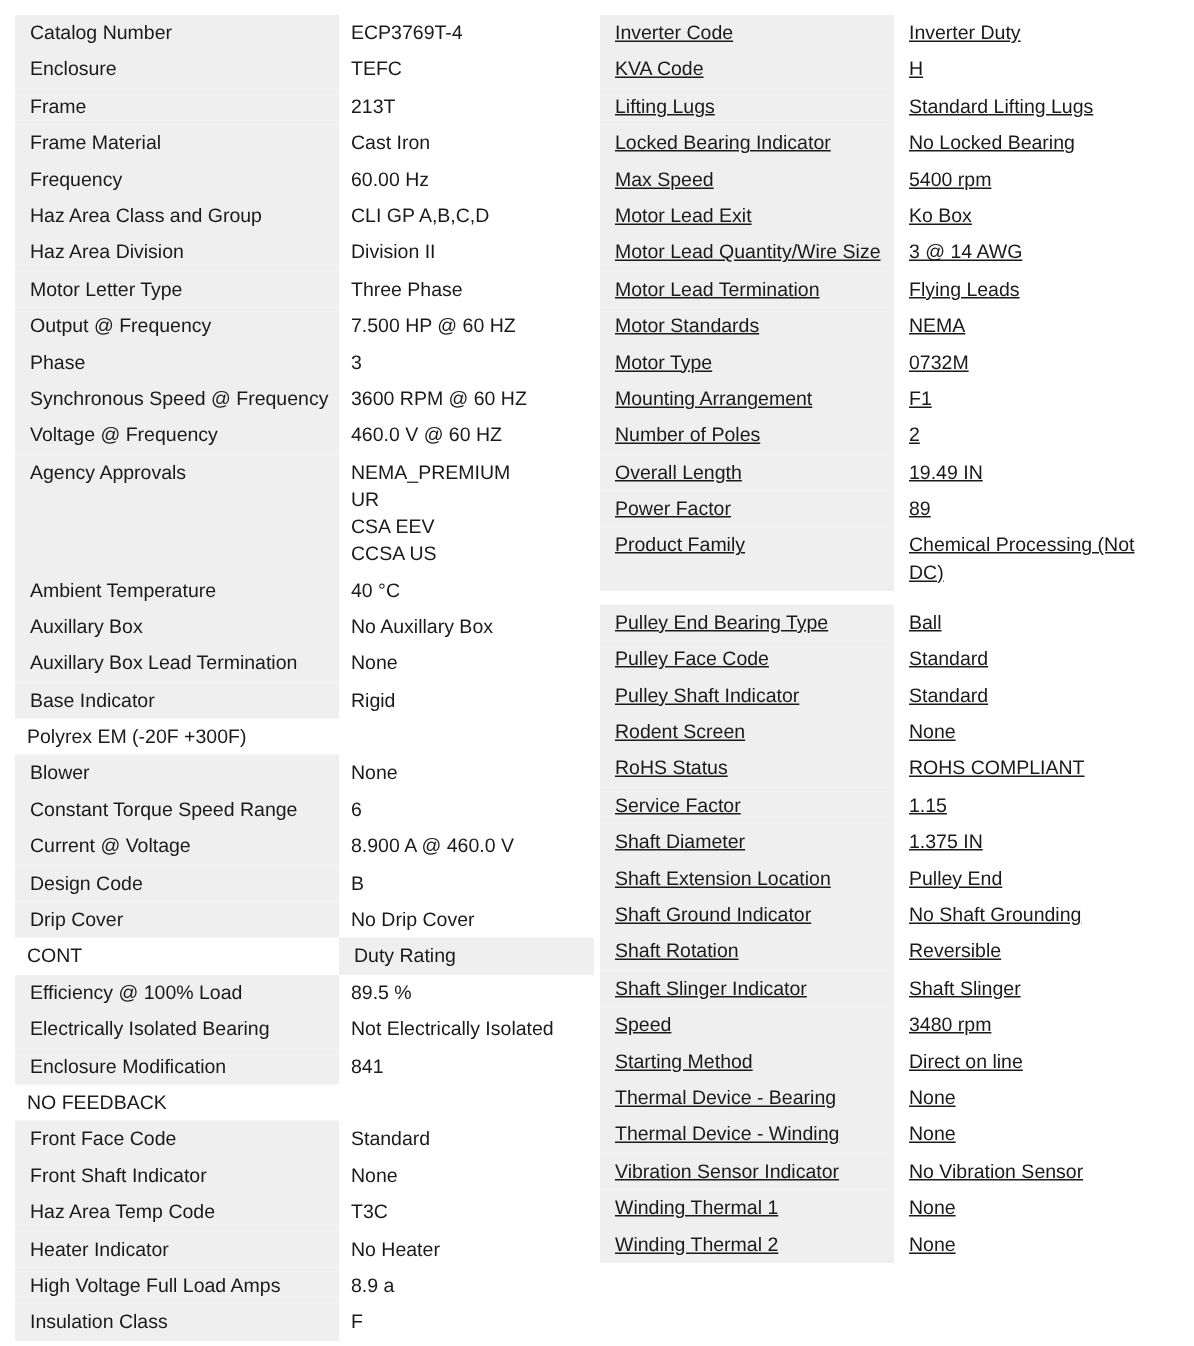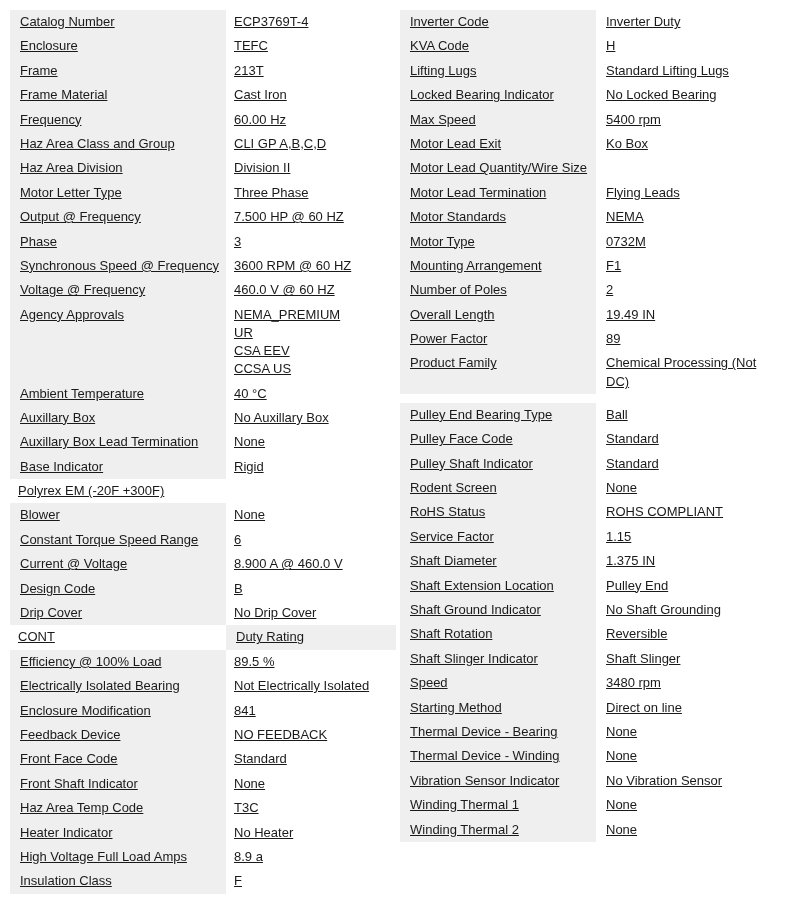--- a/index.html
+++ b/index.html
@@ -22,21 +22,21 @@
   .col-left  { width: 386px; }
   .col-right { width: 396px; margin-left: 4px; text-decoration: underline; }
 
   .group { display: block; }
   .col-right .group + .group { margin-top: 9px; }
 
   .row {
     display: grid;
     min-height: 24.4px;
   }
-  .col-left  .row { grid-template-columns: 216px 1fr; text-decoration: underline; }
+  .col-left  .row { grid-template-columns: 216px 1fr; }
   .col-right .row { grid-template-columns: 196px 1fr; }
 
   .cell {
     line-height: 18.2px;
     padding-top: 3px;
     padding-bottom: 3px;
     white-space: pre-line;
   }
   .label {
     background: #efefef;
@@ -162,21 +162,20 @@
   </div>
         <div class="row">
     <div class="cell label">Electrically Isolated Bearing</div>
     <div class="cell value">Not Electrically Isolated</div>
   </div>
         <div class="row">
     <div class="cell label">Enclosure Modification</div>
     <div class="cell value">841</div>
   </div>
         <div class="row">
-    <div class="cell label">Feedback Device</div>
     <div class="cell value">NO FEEDBACK</div>
   </div>
         <div class="row">
     <div class="cell label">Front Face Code</div>
     <div class="cell value">Standard</div>
   </div>
         <div class="row">
     <div class="cell label">Front Shaft Indicator</div>
     <div class="cell value">None</div>
   </div>
@@ -219,20 +218,21 @@
         <div class="row">
     <div class="cell label">Max Speed</div>
     <div class="cell value">5400 rpm</div>
   </div>
         <div class="row">
     <div class="cell label">Motor Lead Exit</div>
     <div class="cell value">Ko Box</div>
   </div>
         <div class="row">
     <div class="cell label">Motor Lead Quantity/Wire Size</div>
+    <div class="cell value">3 @ 14 AWG</div>
   </div>
         <div class="row">
     <div class="cell label">Motor Lead Termination</div>
     <div class="cell value">Flying Leads</div>
   </div>
         <div class="row">
     <div class="cell label">Motor Standards</div>
     <div class="cell value">NEMA</div>
   </div>
         <div class="row">

